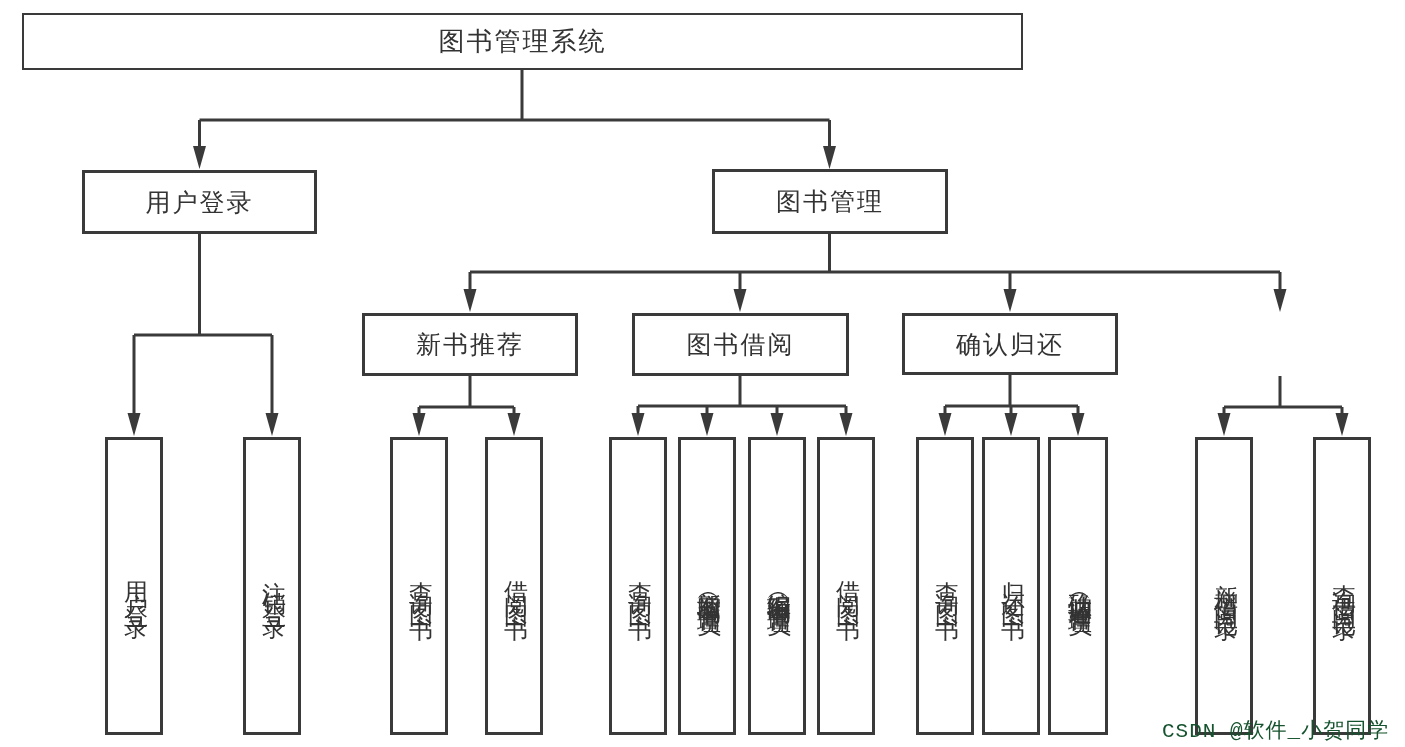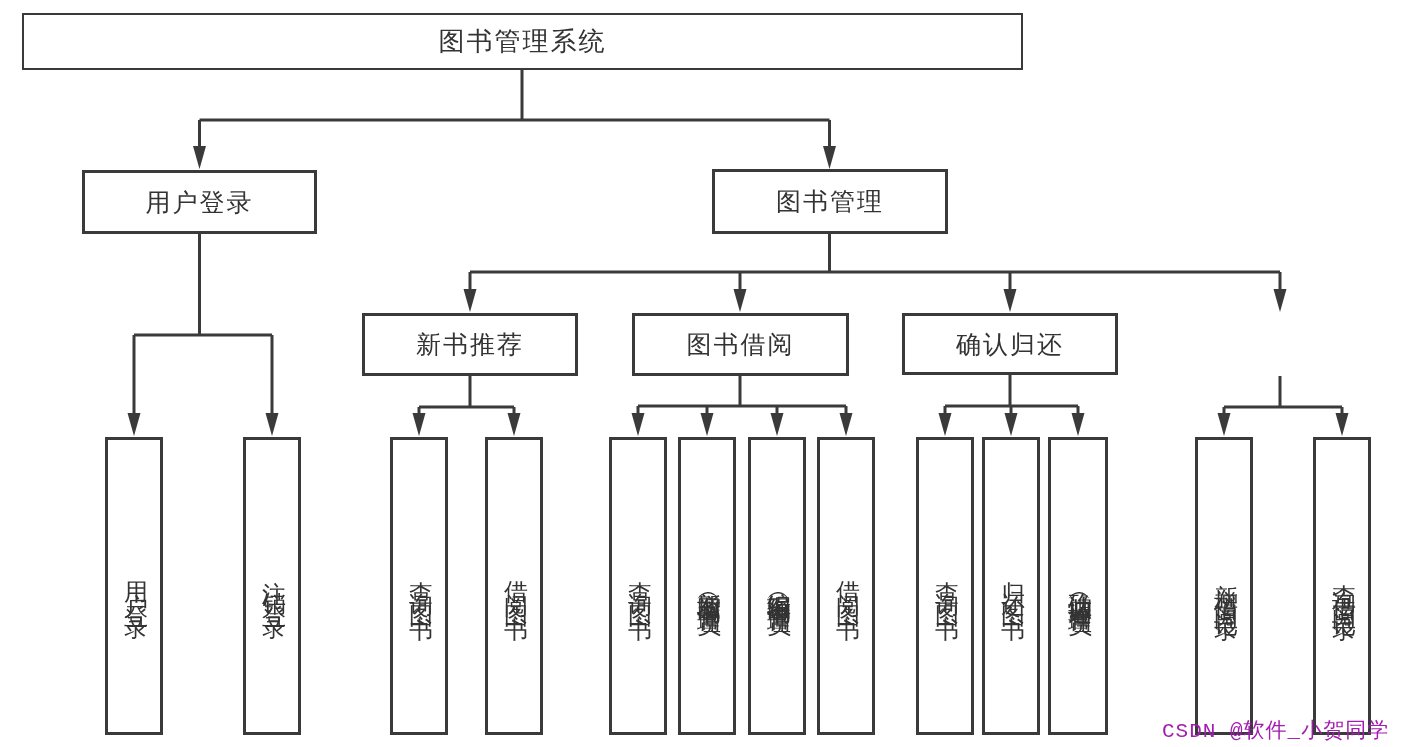--- a/index.html
+++ b/index.html
@@ -32,21 +32,21 @@
     font-size:24px;
   }
   .sp-lg{letter-spacing:12px;}
   .sp-md{letter-spacing:7px;}
   .sp-sm{letter-spacing:3px;}
   .watermark{
     position:absolute;
     left:1162px;top:716px;
     z-index:5;
     font-size:21px;
-    color:#a21caf;
+    color:#14532d;
     letter-spacing:1px;
     white-space:nowrap;
   }
 </style>
 </head>
 <body>
 
 <div id="stage">
 
   <svg id="connectors" width="1405" height="747" viewBox="0 0 1405 747">

